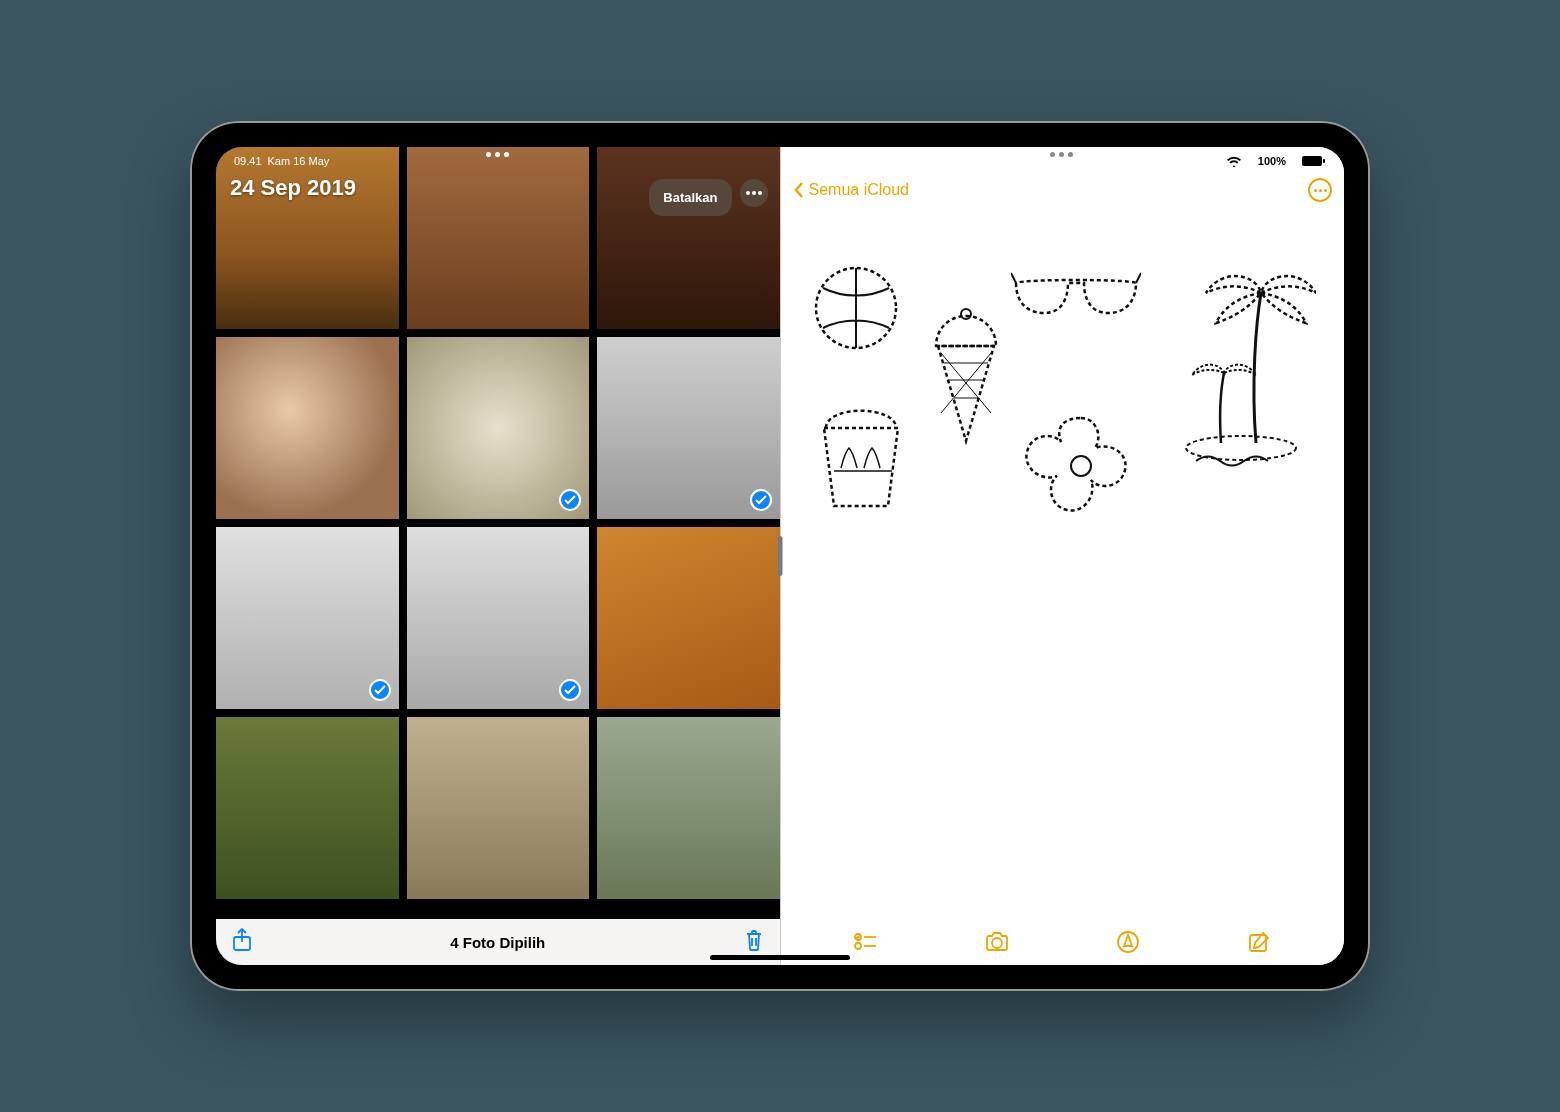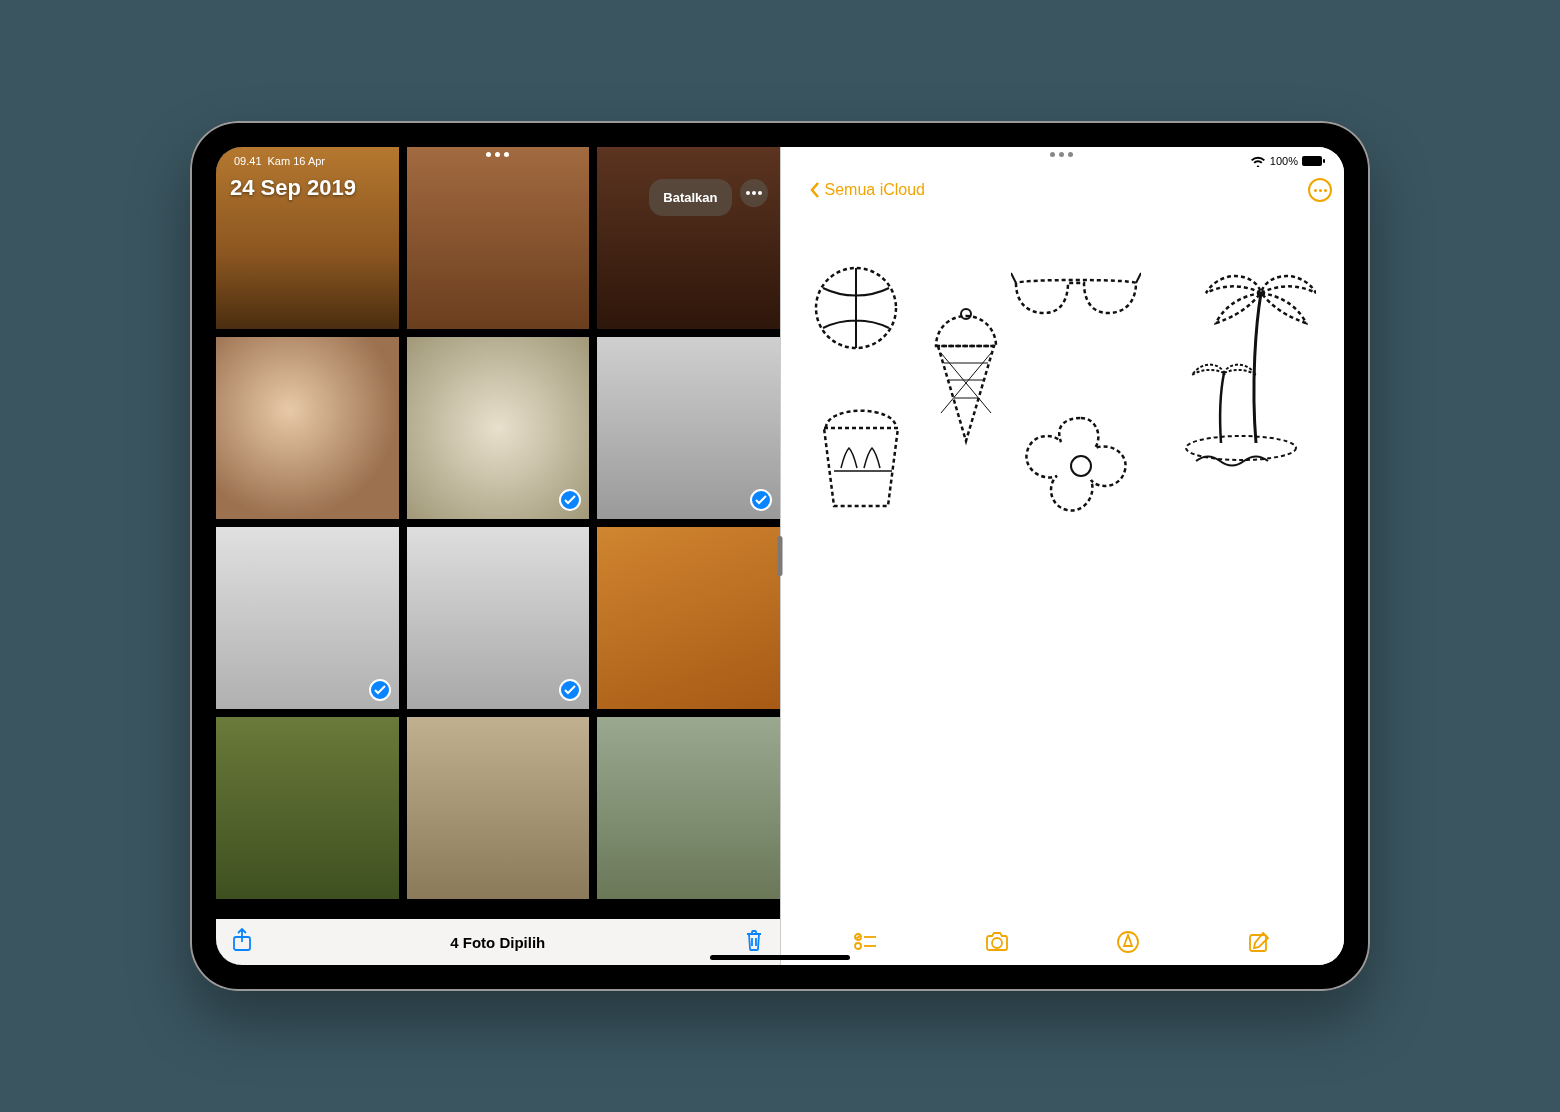--- a/index.html
+++ b/index.html
@@ -37,21 +37,21 @@
     height: 24px;
     z-index: 50;
     display: flex;
     justify-content: space-between;
     padding: 4px 18px 0 18px;
     font-size: 11px;
     font-weight: 500;
     pointer-events: none;
   }
   .status-left { color: #fff; display:flex; gap:6px; align-items:center; }
-  .status-right { color: #000; display:flex; gap:4px; align-items:center; font-weight:400; }
+  .status-right { color: #000; display:flex; gap:16px; align-items:center; font-weight:700; }
   .wifi-icon svg, .battery-icon svg { display:block; }
   .app-dots {
     position:absolute;
     top:5px;
     display:flex;
     gap:4px;
     z-index:60;
   }
   .app-dots.left-half { left: calc(25% - 12px); }
   .app-dots.right-half { left: calc(75% - 12px); }
@@ -147,21 +147,20 @@
   }
   
   .notes-header {
     height:46px;
     margin-top:20px;
     display:flex;
     align-items:center;
     justify-content:space-between;
     padding:0 12px;
     color:#f0a500;
-    margin-left:16px;
   }
   .back-btn { display:flex; align-items:center; gap:4px; font-size:16px; color:#f0a500; font-weight:400; }
   .notes-more {
     width:24px;height:24px;border:2px solid #f0a500;border-radius:50%;
     display:flex;align-items:center;justify-content:center;
   }
   .notes-more span{width:3px;height:3px;background:#f0a500;border-radius:50%;margin:0 1px;}
   .notes-canvas { flex:1; position:relative; background:#fff; }
   .doodle { position:absolute; }
   .notes-toolbar {
@@ -189,21 +188,21 @@
 </style>
 </head>
 <body>
 
 <div class="ipad-frame">
   <div class="screen">
 
     <div class="status-bar">
       <div class="status-left">
         <span>09.41</span>
-        <span>Kam 16 Apr</span>
+        <span>Kam 16 May</span>
       </div>
       <div class="status-right">
         <span class="wifi-icon">
           <svg width="16" height="12" viewBox="0 0 16 12">
               <path d="M8 10.5a1.2 1.2 0 100 2.4 1.2 1.2 0 000-2.4zM3.5 7.2a6.4 6.4 0 019 0l-1.4 1.4a4.4 4.4 0 00-6.2 0zM1 4.7a10 10 0 0114 0L13.6 6a8 8 0 00-11.3 0z" fill="#000"></path>
             </svg>
         </span>
         <span>100%</span>
         <span class="battery-icon">
           <svg width="24" height="12" viewBox="0 0 24 12">

